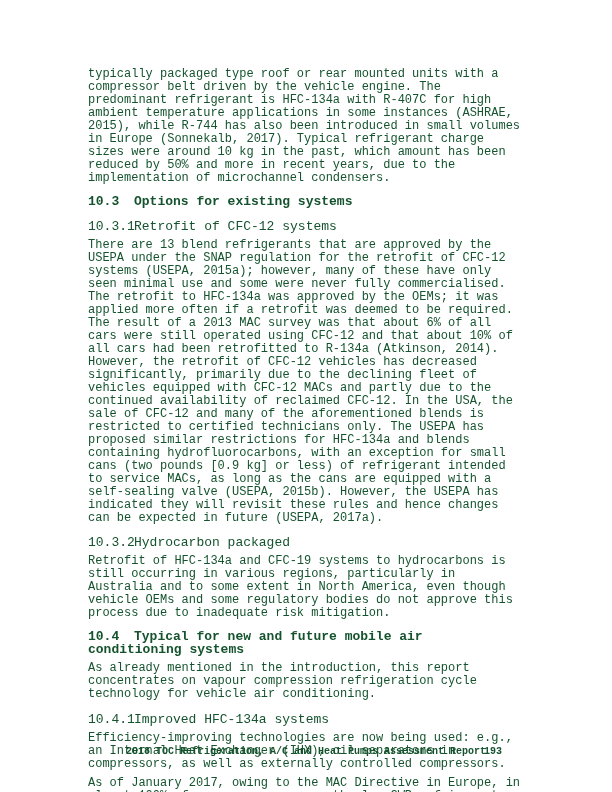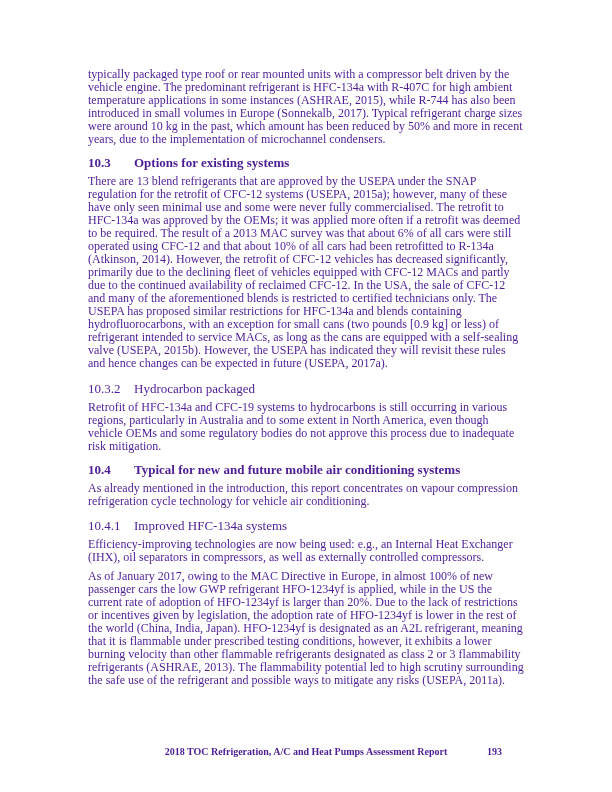--- a/index.html
+++ b/index.html
@@ -7,22 +7,22 @@
     padding: 0;
     background: #ffffff;
   }
   .page {
     position: relative;
     width: 612px;
     height: 792px;
     background: #ffffff;
     box-sizing: border-box;
     padding: 68px 88px 0 88px;
-    font-family: Liberation Serif, serif;
-    color: #4c1d95;
+    font-family: Liberation Mono, monospace;
+    color: #14532d;
     overflow: hidden;
   }
   .para {
     margin: 6px 0 0 0;
     font-size: 12px;
     line-height: 13px;
     text-align: left;
   }
   .para:first-child {
     margin-top: 0;
@@ -65,20 +65,23 @@
 <body>
 
 <div class="page">
 
   <p class="para">typically packaged type roof or rear mounted units with a compressor belt driven by the vehicle engine. The predominant refrigerant is HFC-134a with R-407C for high ambient temperature applications in some instances (ASHRAE, 2015), while R-744 has also been introduced in small volumes in Europe (Sonnekalb, 2017). Typical refrigerant charge sizes were around 10 kg in the past, which amount has been reduced by 50% and more in recent years, due to the implementation of microchannel condensers.</p>
 
   <div class="h1">
     <span class="hnum">10.3</span><span class="htitle">Options for existing systems</span>
   </div>
 
+  <div class="h2">
+    <span class="hnum">10.3.1</span><span class="htitle">Retrofit of CFC-12 systems</span>
+  </div>
 
   <p class="para">There are 13 blend refrigerants that are approved by the USEPA under the SNAP regulation for the retrofit of CFC-12 systems (USEPA, 2015a); however, many of these have only seen minimal use and some were never fully commercialised. The retrofit to HFC-134a was approved by the OEMs; it was applied more often if a retrofit was deemed to be required. The result of a 2013 MAC survey was that about 6% of all cars were still operated using CFC-12 and that about 10% of all cars had been retrofitted to R-134a (Atkinson, 2014). However, the retrofit of CFC-12 vehicles has decreased significantly, primarily due to the declining fleet of vehicles equipped with CFC-12 MACs and partly due to the continued availability of reclaimed CFC-12. In the USA, the sale of CFC-12 and many of the aforementioned blends is restricted to certified technicians only. The USEPA has proposed similar restrictions for HFC-134a and blends containing hydrofluorocarbons, with an exception for small cans (two pounds [0.9 kg] or less) of refrigerant intended to service MACs, as long as the cans are equipped with a self-sealing valve (USEPA, 2015b). However, the USEPA has indicated they will revisit these rules and hence changes can be expected in future (USEPA, 2017a).</p>
 
   <div class="h2">
     <span class="hnum">10.3.2</span><span class="htitle">Hydrocarbon packaged</span>
   </div>
 
   <p class="para">Retrofit of HFC-134a and CFC-19 systems to hydrocarbons is still occurring in various regions, particularly in Australia and to some extent in North America, even though vehicle OEMs and some regulatory bodies do not approve this process due to inadequate risk mitigation.</p>
 
   <div class="h1">

